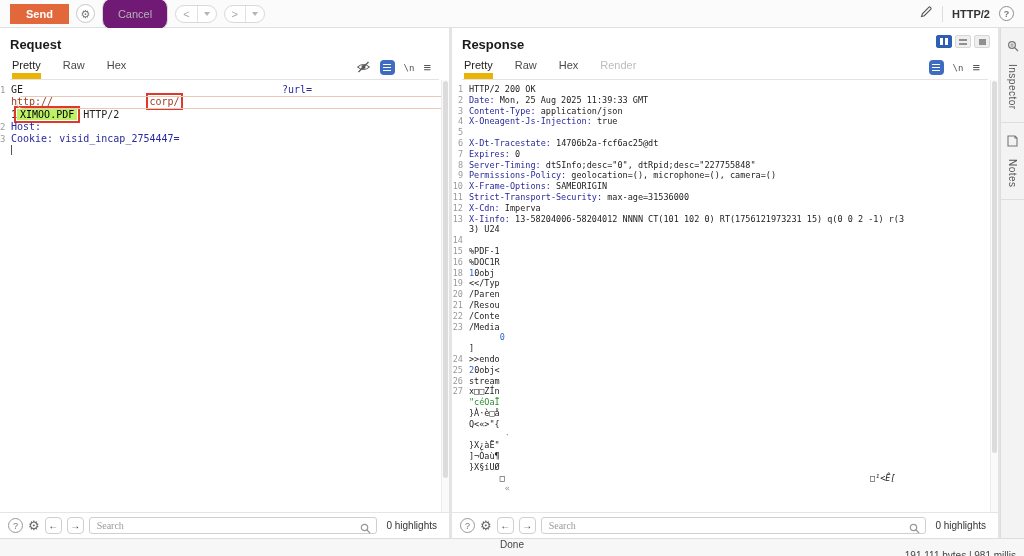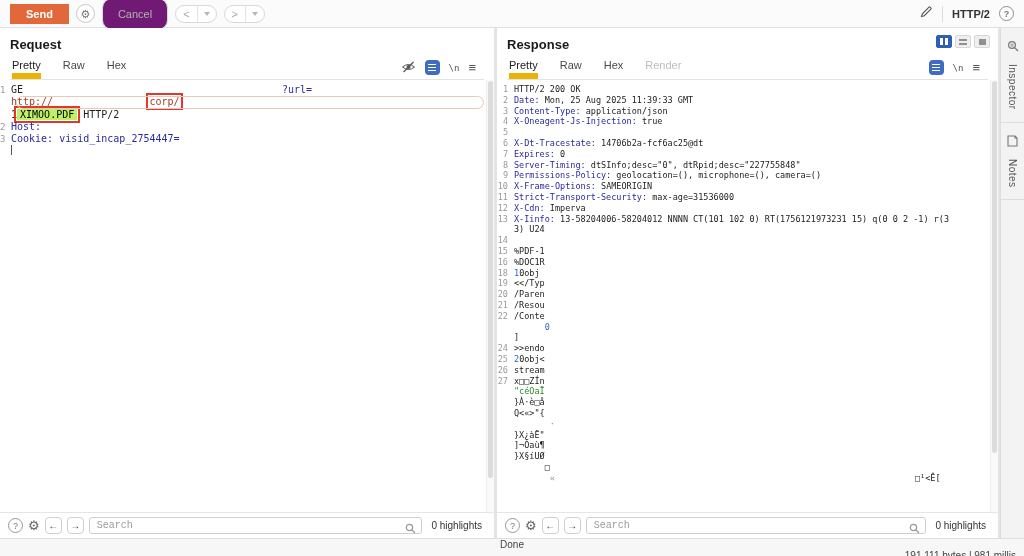--- a/index.html
+++ b/index.html
@@ -22,21 +22,21 @@
                 border-top:4px solid #b5b5b5; display:inline-block; }
   .toolbar-right { margin-left:auto; display:flex; align-items:center; gap:9px; }
   .tdivider { width:1px; height:16px; background:#ddd; }
   .proto { font-size:11px; font-weight:bold; color:#333; }
   .help-circle { width:15px; height:15px; border-radius:50%; border:1.4px solid #8d8d8d; color:#777;
                  font-size:9px; font-weight:bold; display:flex; align-items:center; justify-content:center; background:#fff; }
 
   
   .main { position:absolute; top:28px; bottom:18px; left:0; right:0; display:flex; }
   .panel { background:#fff; display:flex; flex-direction:column; position:relative; }
-  .panel.request  { width:494px; }
+  .panel.request  { width:449px; }
   .panel.response { flex:1; margin-left:3px; }
   .sidebar { width:24px; margin-left:2px; background:#f3f3f3; border-left:1px solid #ddd; }
 
   .panel-head { padding:9px 10px 0 10px; position:relative; }
   .panel-title { font-size:13px; font-weight:bold; color:#1a1a1a; }
   .tabsrow { display:flex; gap:22px; margin-top:7px; border-bottom:1px solid #e3e3e3; height:21px;
              font-size:11px; position:relative; padding-left:2px; }
   .tab { color:#4a4a4a; cursor:pointer; padding-bottom:5px; }
   .tab.active { color:#222; border-bottom:6px solid #eab308; }
   .tab.disabled { color:#bcbcbc; }
@@ -76,37 +76,37 @@
   .seg.num   { color:#2b66c9; }
   .seg.str   { color:#2e8b2e; }
   .seg.dim   { color:#8f8f8f; }
   .seg.sel   { background:#bef264; padding:0 3px; }
   .seg.boxed { outline:2px solid #e0392b; outline-offset:1px; }
   .seg.caret { border-left:1px solid #555; display:inline-block; height:10px; }
 
   .url-outline { position:absolute; left:16px; top:16px; width:468px; height:13px;
                  border:1px solid #e7c9b8; border-radius:7px; pointer-events:none; }
   .float-garbage { position:absolute; left:418px; top:393px; font-size:8.5px; color:#222;
-                   font-family:"DejaVu Sans Mono", monospace; }
+                   font-family:"DejaVu Sans Mono", monospace;font-style:italic; }
   .scrollbar { position:absolute; top:0; right:0; bottom:0; width:8px; border-left:1px solid #ececec; background:#fafafa; }
   .scrollbar .thumb { position:absolute; top:1px; left:1px; right:1px; border-radius:3px; background:#dcdcdc; }
   .panel.request .thumb { height:92%; }
   .panel.response .thumb { height:86%; }
 
   
   .searchbar { height:26px; border-top:1px solid #e5e5e5; display:flex; align-items:center;
                padding:0 8px; gap:5px; background:#fff; }
   .mini-circle { width:15px; height:15px; border-radius:50%; border:1.3px solid #999; color:#777;
                  font-size:9px; display:flex; align-items:center; justify-content:center; background:#fff; }
   .gear-glyph { font-size:13px; color:#666; background:none; border:none; cursor:pointer; line-height:15px; }
   .sq-btn { width:17px; height:17px; border:1px solid #cfcfcf; border-radius:4px; background:#fff;
             color:#444; font-size:10px; display:flex; align-items:center; justify-content:center; cursor:pointer; }
   .search-wrap { flex:1; position:relative; display:flex; }
   .search-input { width:100%; height:17px; border:1px solid #cfcfcf; border-radius:3px; padding:0 20px 0 7px;
-                  font-size:10px; color:#333; font-family:Liberation Mono, monospace; }
+                  font-size:10px; color:#333; font-family:Liberation Serif, serif; }
   .search-input::placeholder { color:#9b9b9b; }
   .mag { position:absolute; right:6px; top:3px; }
   .hl-count { font-size:10px; color:#333; white-space:nowrap; padding:0 4px; }
 
   
   .side-tab { display:flex; flex-direction:column; align-items:center; padding:10px 0 12px; gap:8px;
               border-bottom:1px solid #dedede; cursor:pointer; }
   .vlabel { writing-mode:vertical-rl; font-size:10px; color:#555; letter-spacing:.5px; }
 
   
@@ -334,20 +334,24 @@
           </div>
           <div class="cl">
             <span class="ln">21</span>
             <span class="code"><span class="seg plain">/Resou</span></span>
           </div>
           <div class="cl">
             <span class="ln">22</span>
             <span class="code"><span class="seg plain">/Conte</span></span>
           </div>
           <div class="cl">
+            <span class="ln">23</span>
+            <span class="code"><span class="seg plain">/Media</span></span>
+          </div>
+          <div class="cl">
             <span class="ln"></span>
             <span class="code"><span class="seg plain">      </span><span class="seg num">0</span></span>
           </div>
           <div class="cl">
             <span class="ln"></span>
             <span class="code"><span class="seg plain">]</span></span>
           </div>
           <div class="cl">
             <span class="ln">24</span>
             <span class="code"><span class="seg plain">&gt;&gt;endo</span></span>

